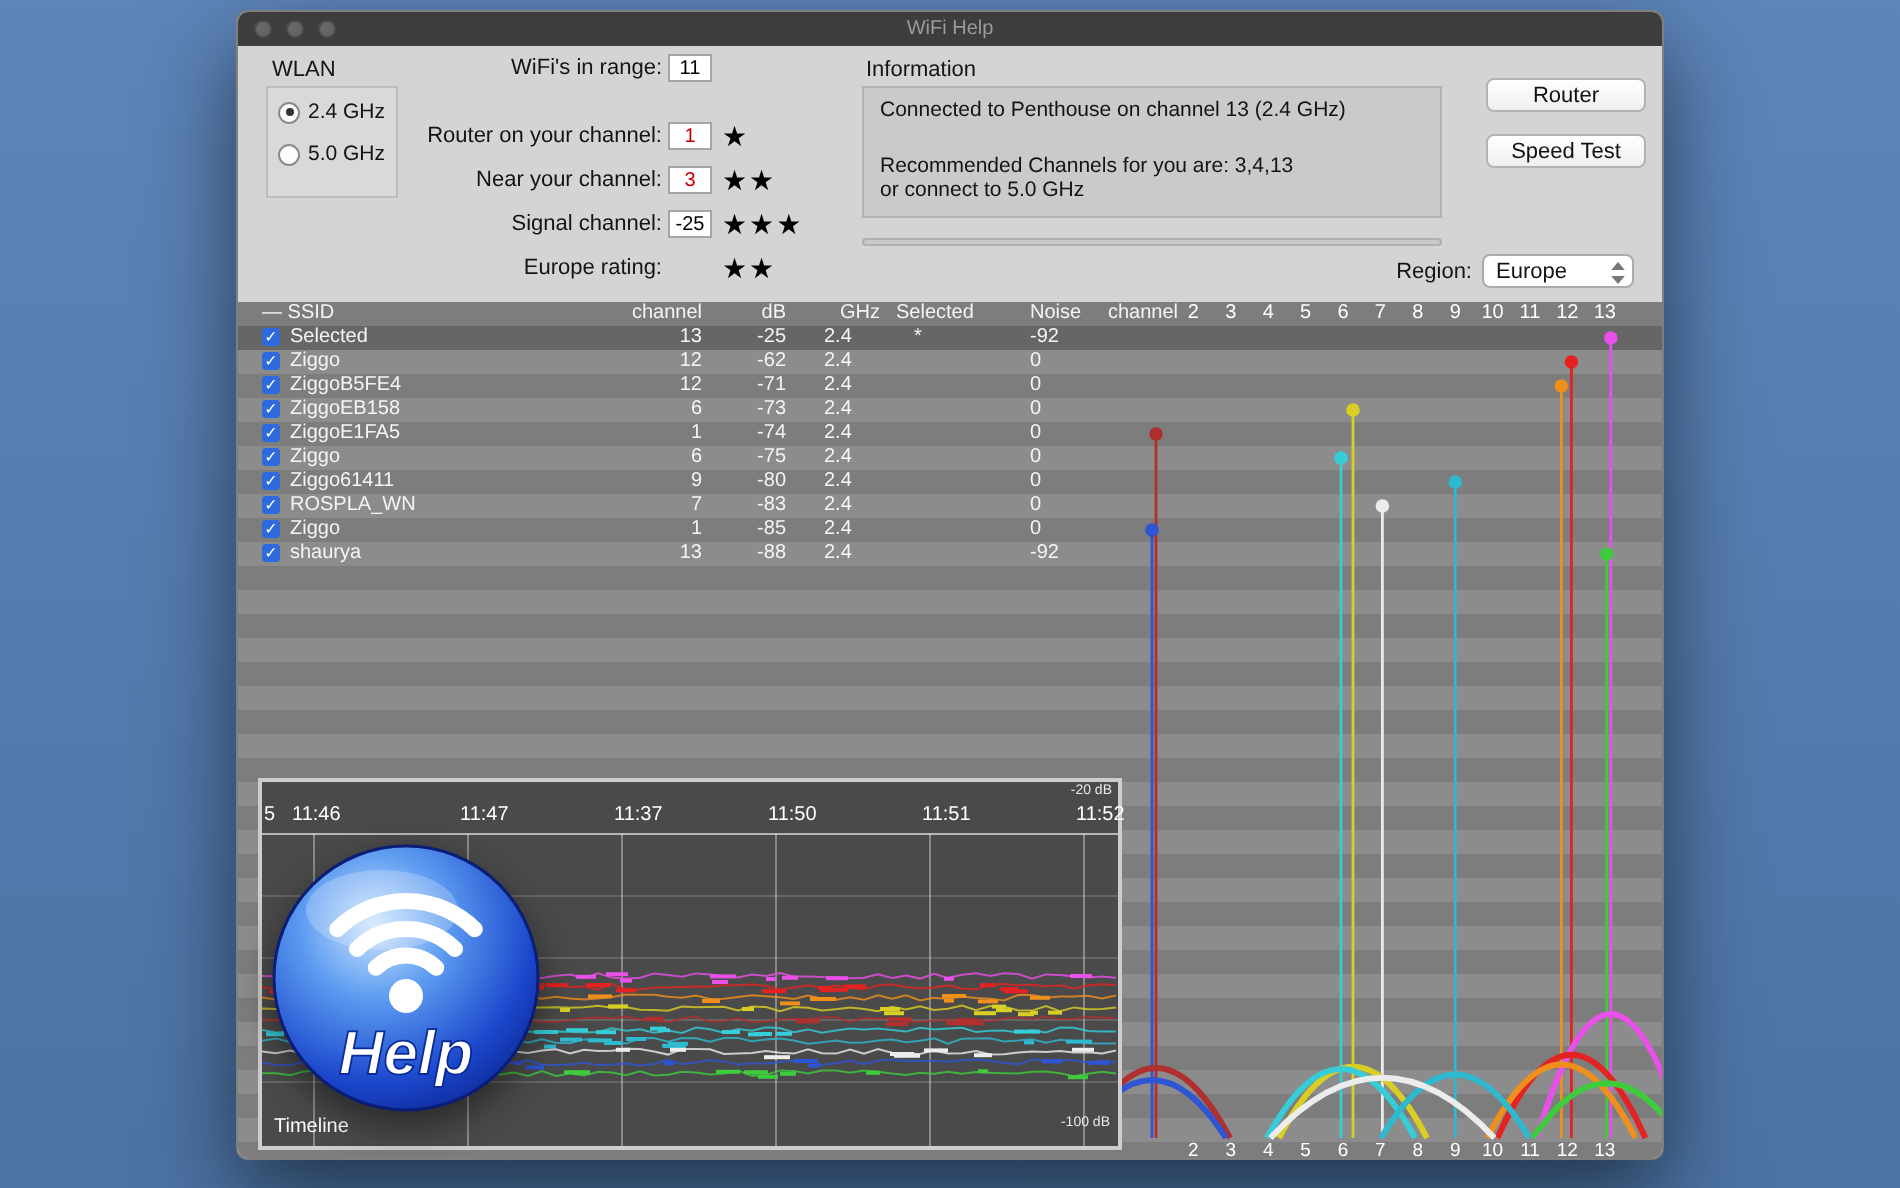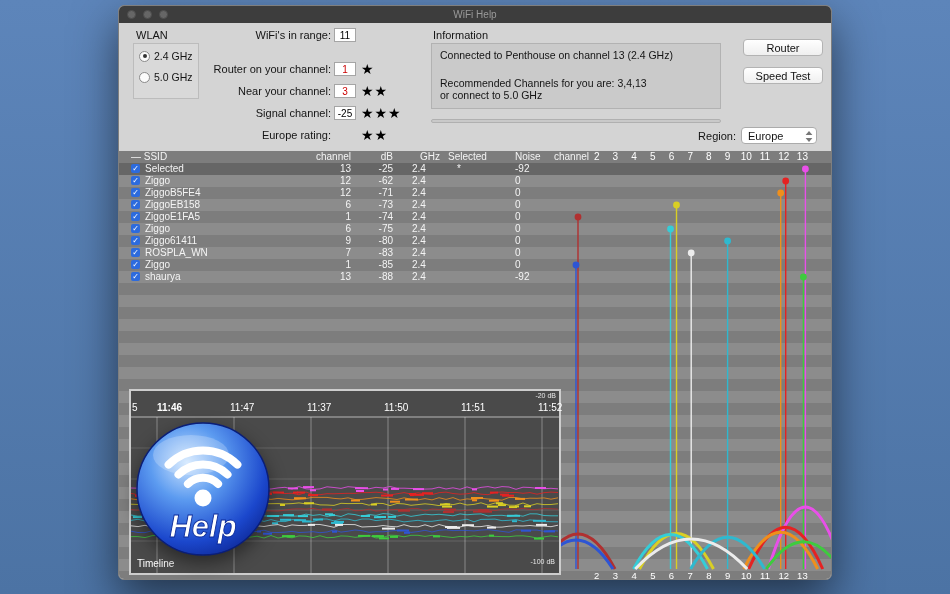--- a/index.html
+++ b/index.html
@@ -441,21 +441,21 @@
             <rect x="151" y="144.1" width="13" height="2" fill="#3ecb3e"></rect>
             <rect x="32" y="146.5" width="10" height="2" fill="#3ecb3e"></rect>
             <rect x="248" y="146.4" width="10" height="2" fill="#3ecb3e"></rect>
             <rect x="259" y="144.9" width="8" height="2" fill="#3ecb3e"></rect>
             <rect x="46" y="145.7" width="4" height="2" fill="#3ecb3e"></rect>
             <rect x="156" y="144.4" width="6" height="2" fill="#3ecb3e"></rect>
             <rect x="241" y="144.1" width="12" height="2" fill="#3ecb3e"></rect>
           </svg>
         <div class="tl-times" id="tl-times">
             <span style="left: 1px;">5</span>
-            <span style="left: 26px; font-weight: bold;">11:46</span>
+            <span style="left: 15px;">11:46</span>
             <span style="left: 99px;">11:47</span>
             <span style="left: 176px;">11:37</span>
             <span style="left: 253px;">11:50</span>
             <span style="left: 330px;">11:51</span>
             <span style="left: 407px;">11:52</span>
           </div>
         <span class="tl-top-db">-20 dB</span>
         <span class="tl-bottom-db">-100 dB</span>
         <span class="tl-title">Timeline</span>
       </div>

